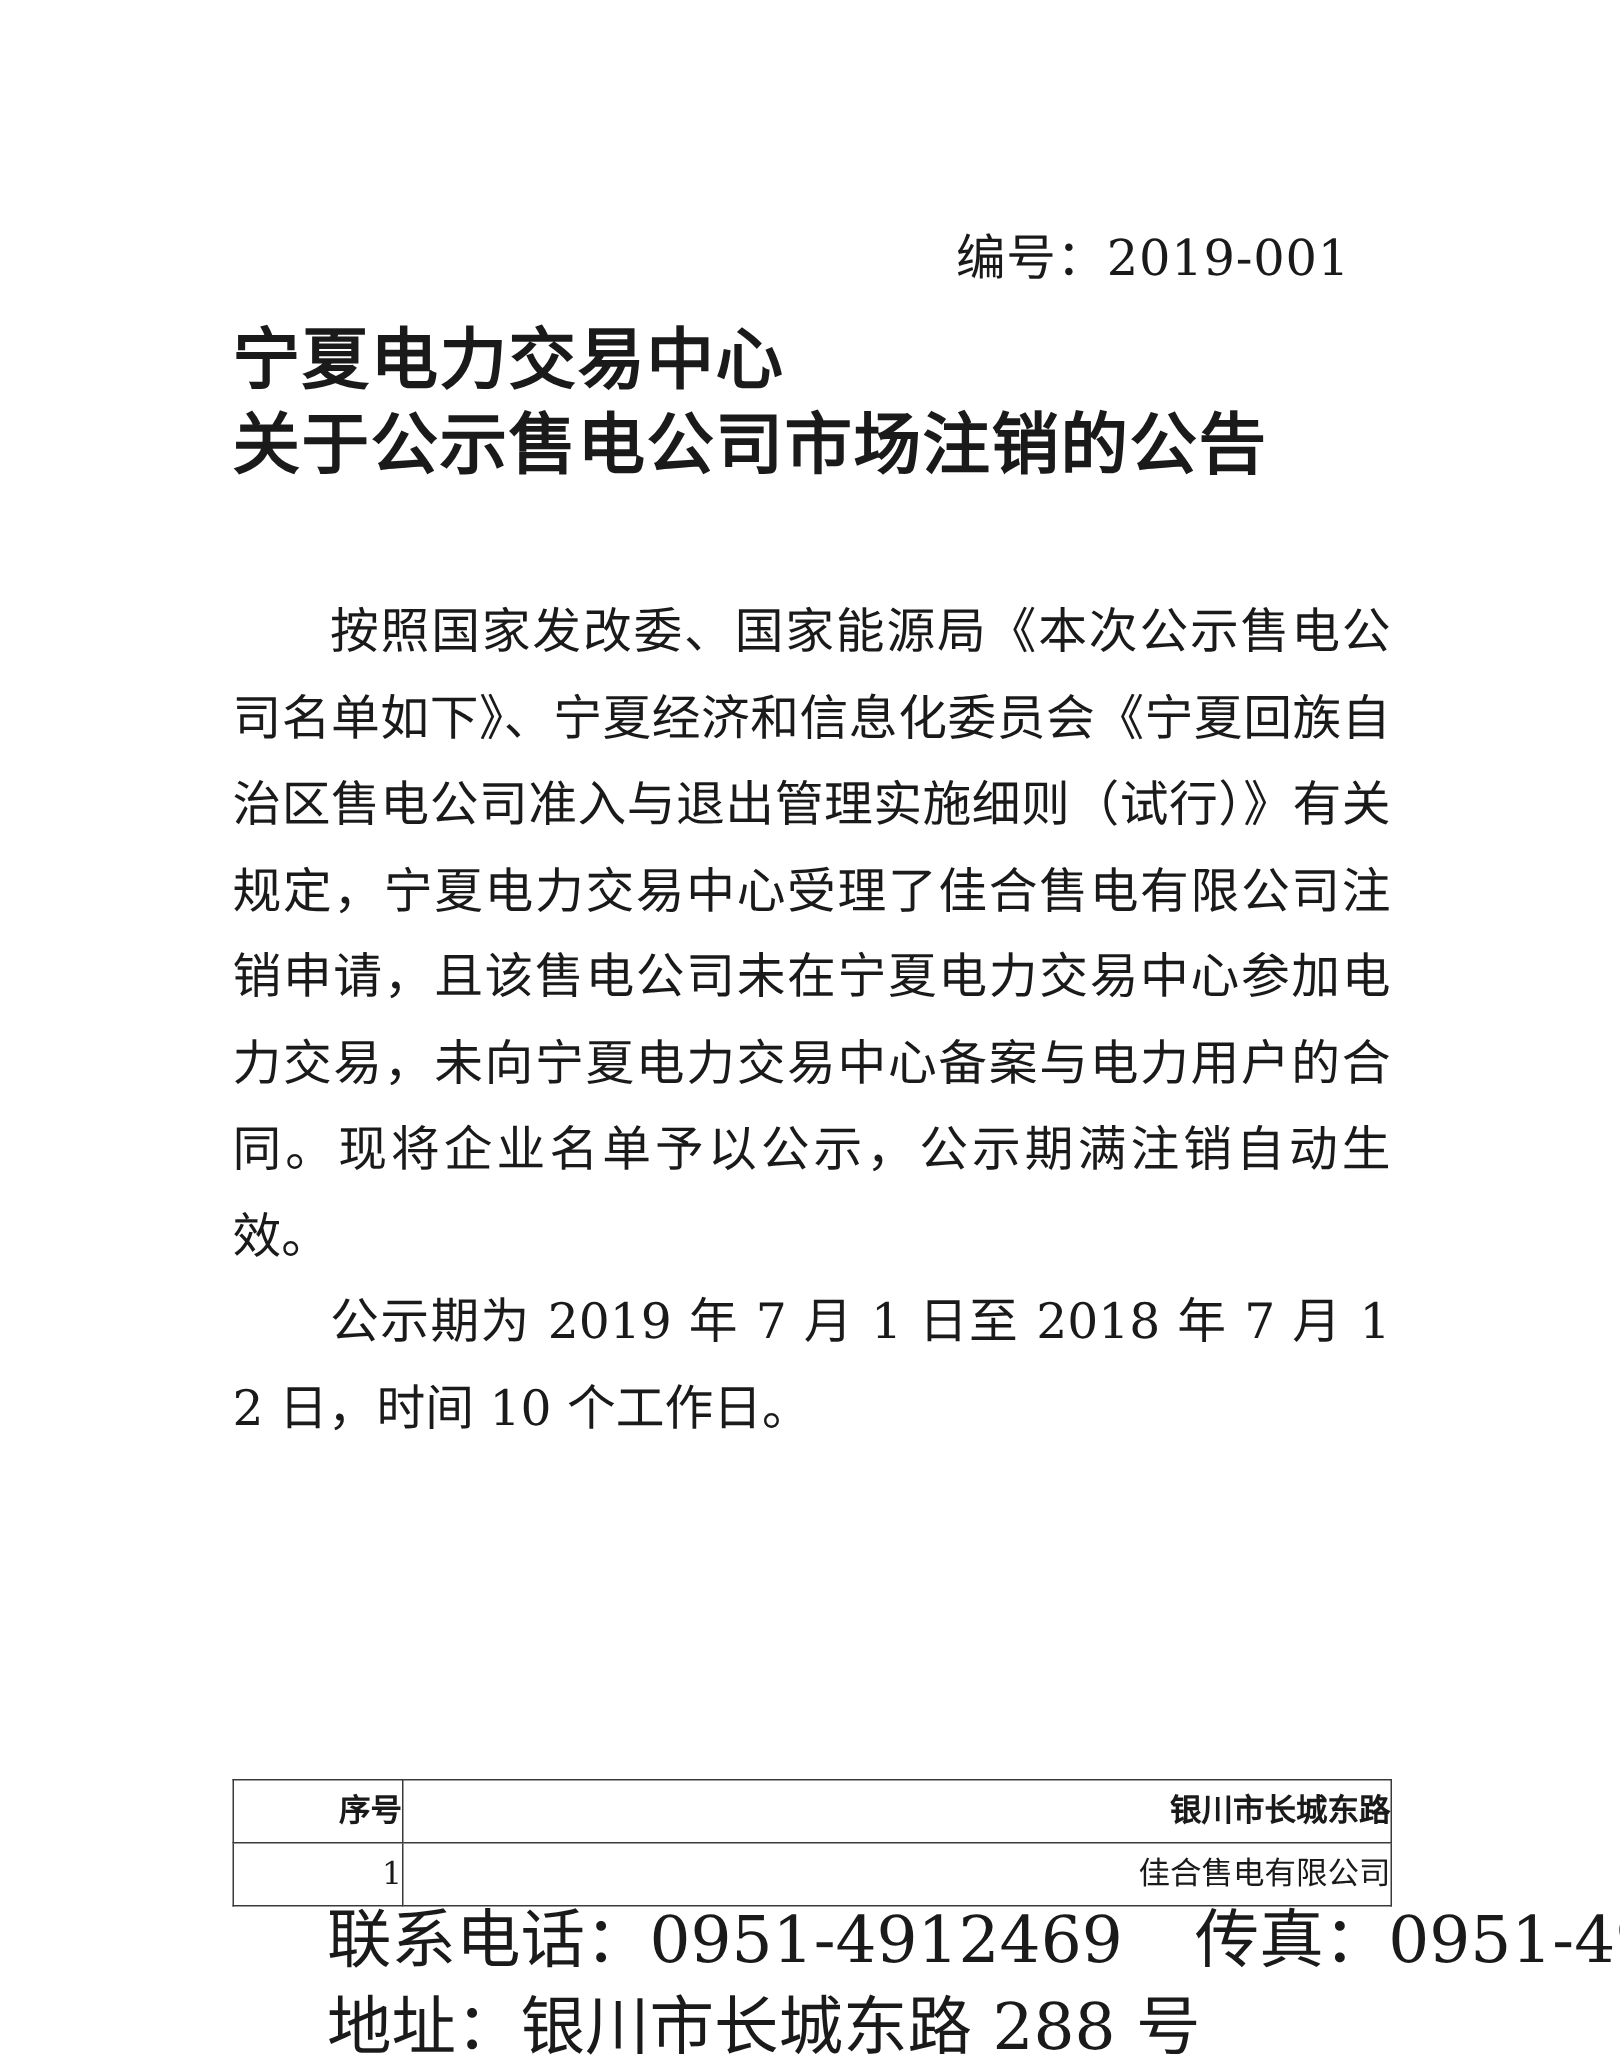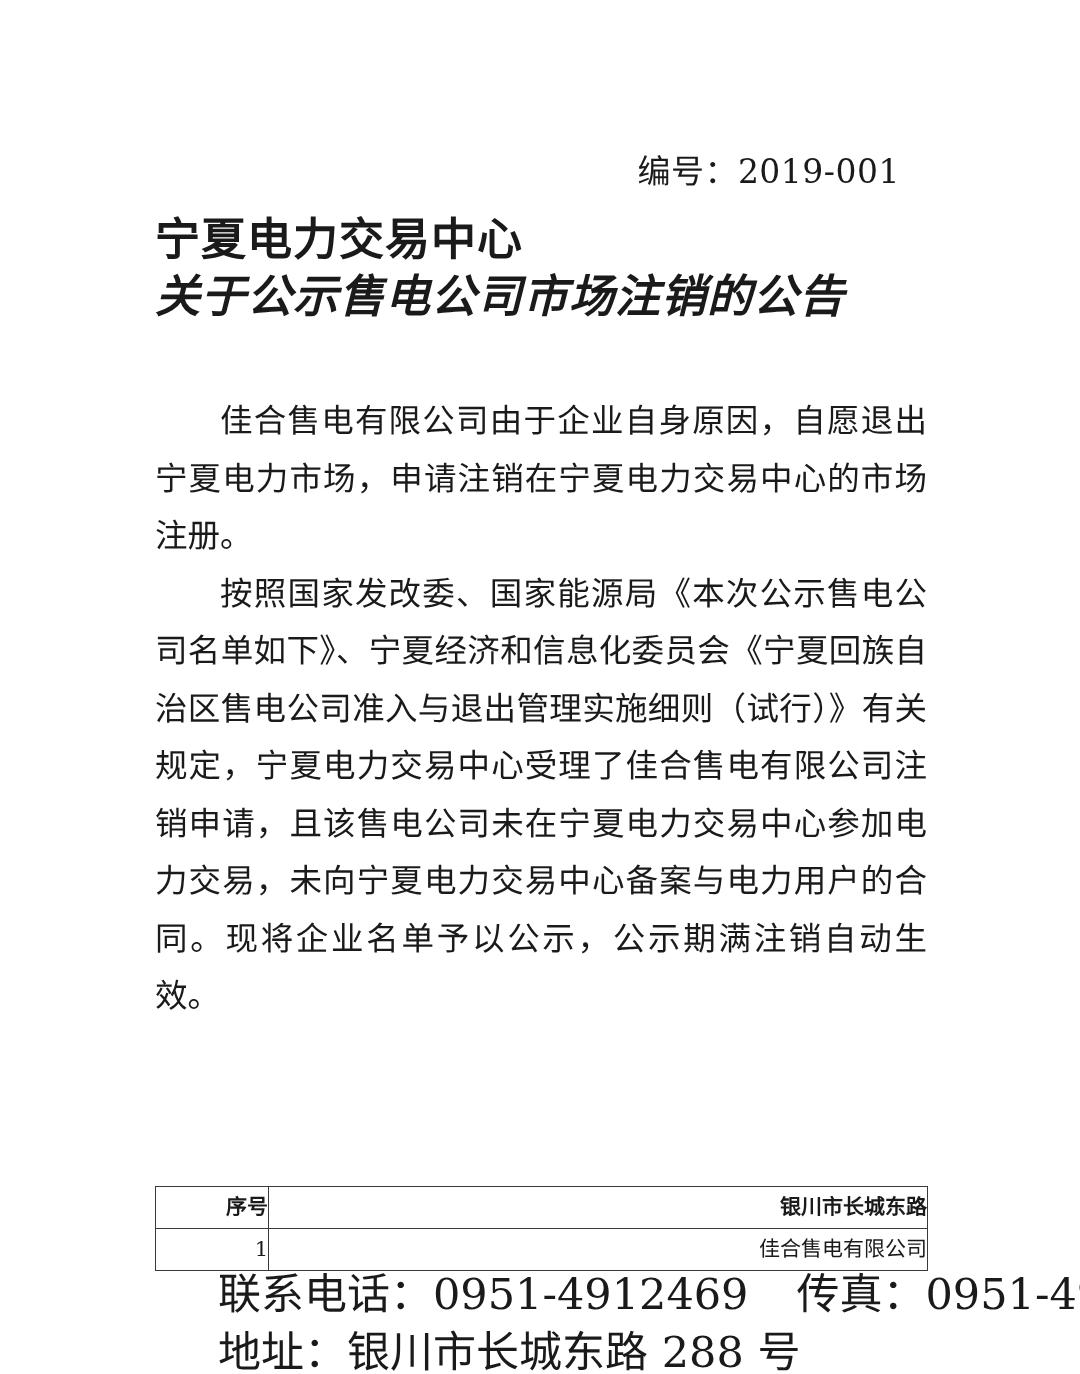--- a/index.html
+++ b/index.html
@@ -52,21 +52,20 @@
   .title-line {
     font-size: 45px;
     line-height: 56px;
     font-weight: bold;
     letter-spacing: 1px;
     white-space: nowrap;
     font-family: "DejaVu Serif", "Liberation Serif", serif;
   }
   .title-line + .title-line {
     margin-top: 1px;
-    font-style: italic;
   }
 
   
   .body-block {
     position: absolute;
     left: 155px;
     top: 393px;
     width: 772px;
   }
   .para {
@@ -134,22 +133,22 @@
 <div class="page">
 
   <div class="doc-number">编号：2019-001</div>
 
   <div class="title-block">
     <div class="title-line">宁夏电力交易中心</div>
     <div class="title-line">关于公示售电公司市场注销的公告</div>
   </div>
 
   <div class="body-block">
-    <p class="para indent">佳合售电有限公司由于企业自身原因，自愿退出宁夏电力市场，申请注销在宁夏电力交易中心的市场注册。</p>
     <p class="para indent">按照国家发改委、国家能源局《本次公示售电公司名单如下》、宁夏经济和信息化委员会《宁夏回族自治区售电公司准入与退出管理实施细则（试行）》有关规定，宁夏电力交易中心受理了佳合售电有限公司注销申请，且该售电公司未在宁夏电力交易中心参加电力交易，未向宁夏电力交易中心备案与电力用户的合同。现将企业名单予以公示，公示期满注销自动生效。</p>
+    <p class="para indent">公示期为 2019 年 7 月 1 日至 2018 年 7 月 12 日，时间 10 个工作日。</p>
   </div>
 
   <table class="list-table">
     <thead>
       <tr>
         <th class="col-index">序号</th>
         <th>银川市长城东路</th>
       </tr>
     </thead>
     <tbody>

